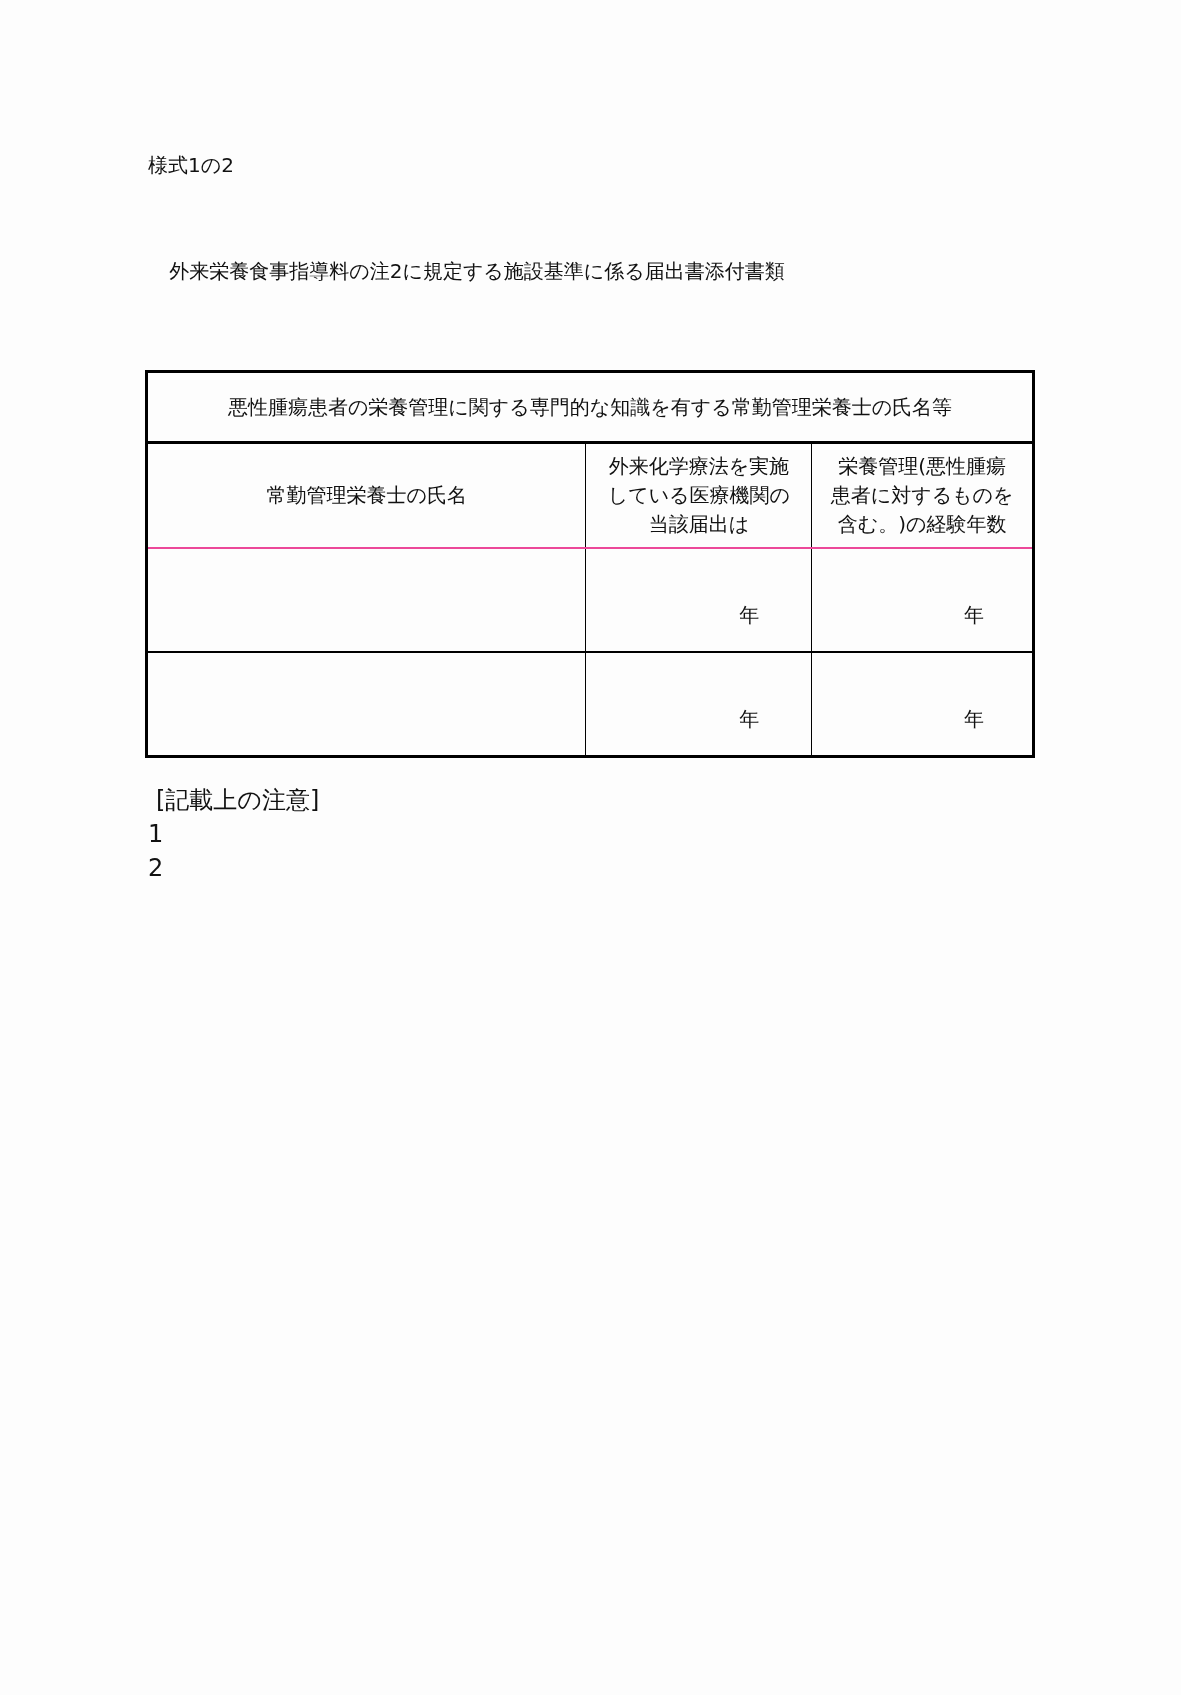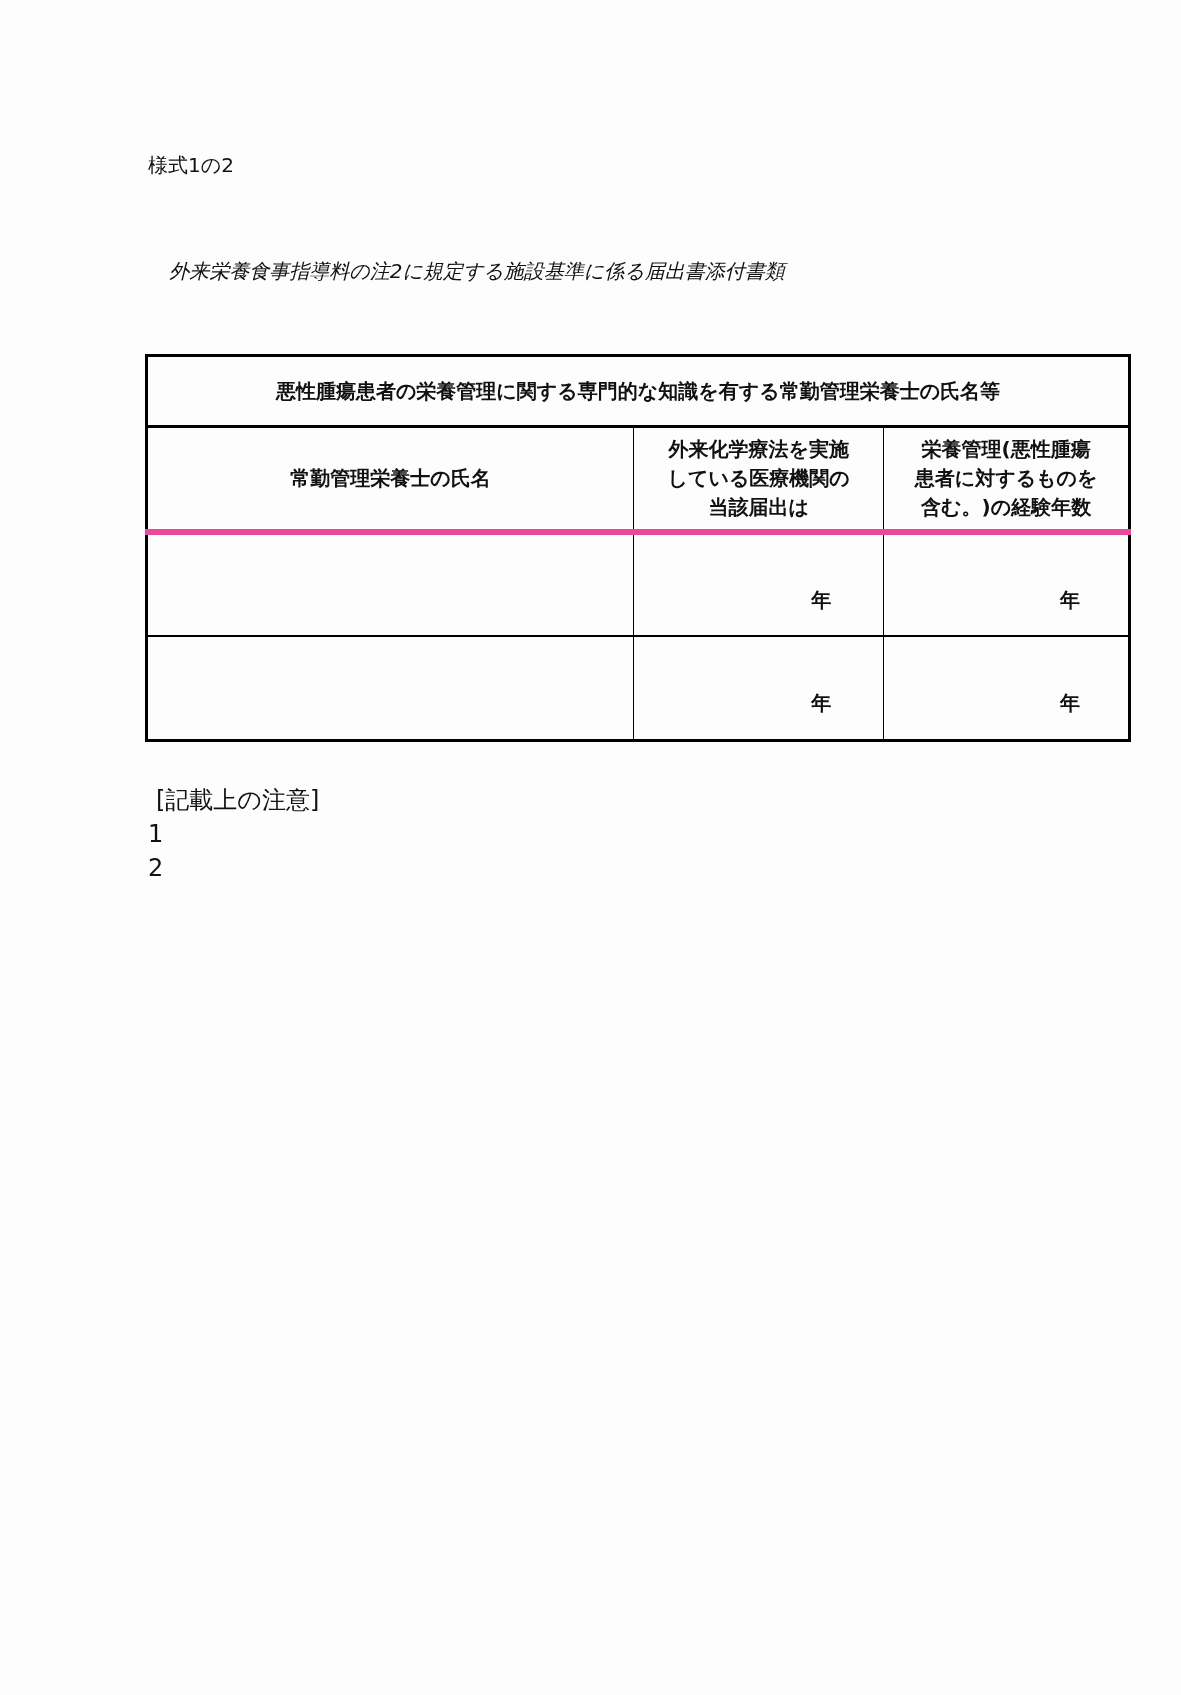--- a/index.html
+++ b/index.html
@@ -25,50 +25,48 @@
   }
   .doc-title {
     position: absolute;
     left: 0;
     width: 946px;
     top: 258px;
     text-align: center;
     font-size: 20px;
     line-height: 26px;
     white-space: nowrap;
-    font-style: italic;
   }
   .doc-title span { position: relative; left: 4px; }
   .form-table {
     position: absolute;
     left: 145px;
-    top: 354px;
-    width: 986px;
+    top: 370px;
+    width: 890px;
     height: 388px;
     box-sizing: border-box;
     border: 3px solid #000;
     border-collapse: collapse;
     table-layout: fixed;
-    font-weight: bold;
   }
   .form-table td {
     padding: 0;
     box-sizing: border-box;
     font-size: 20px;
     line-height: 29px;
     text-align: center;
     vertical-align: middle;
   }
   .row-caption td {
     height: 71px;
     border-bottom: 3px solid #000;
   }
   .row-head td {
     height: 105px;
-    border-bottom: 6px solid #ec4899;
+    border-bottom: 2px solid #ec4899;
   }
   .row-head td + td,
   .row-data td + td {
     border-left: 1px solid #000;
   }
   .row-data td {
     height: 104px;
   }
   .row-data.first td {
     border-bottom: 2px solid #000;

